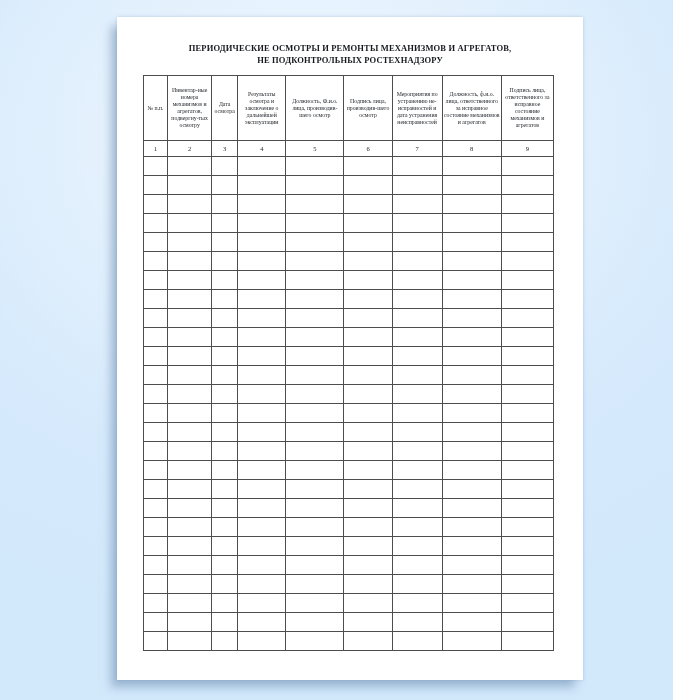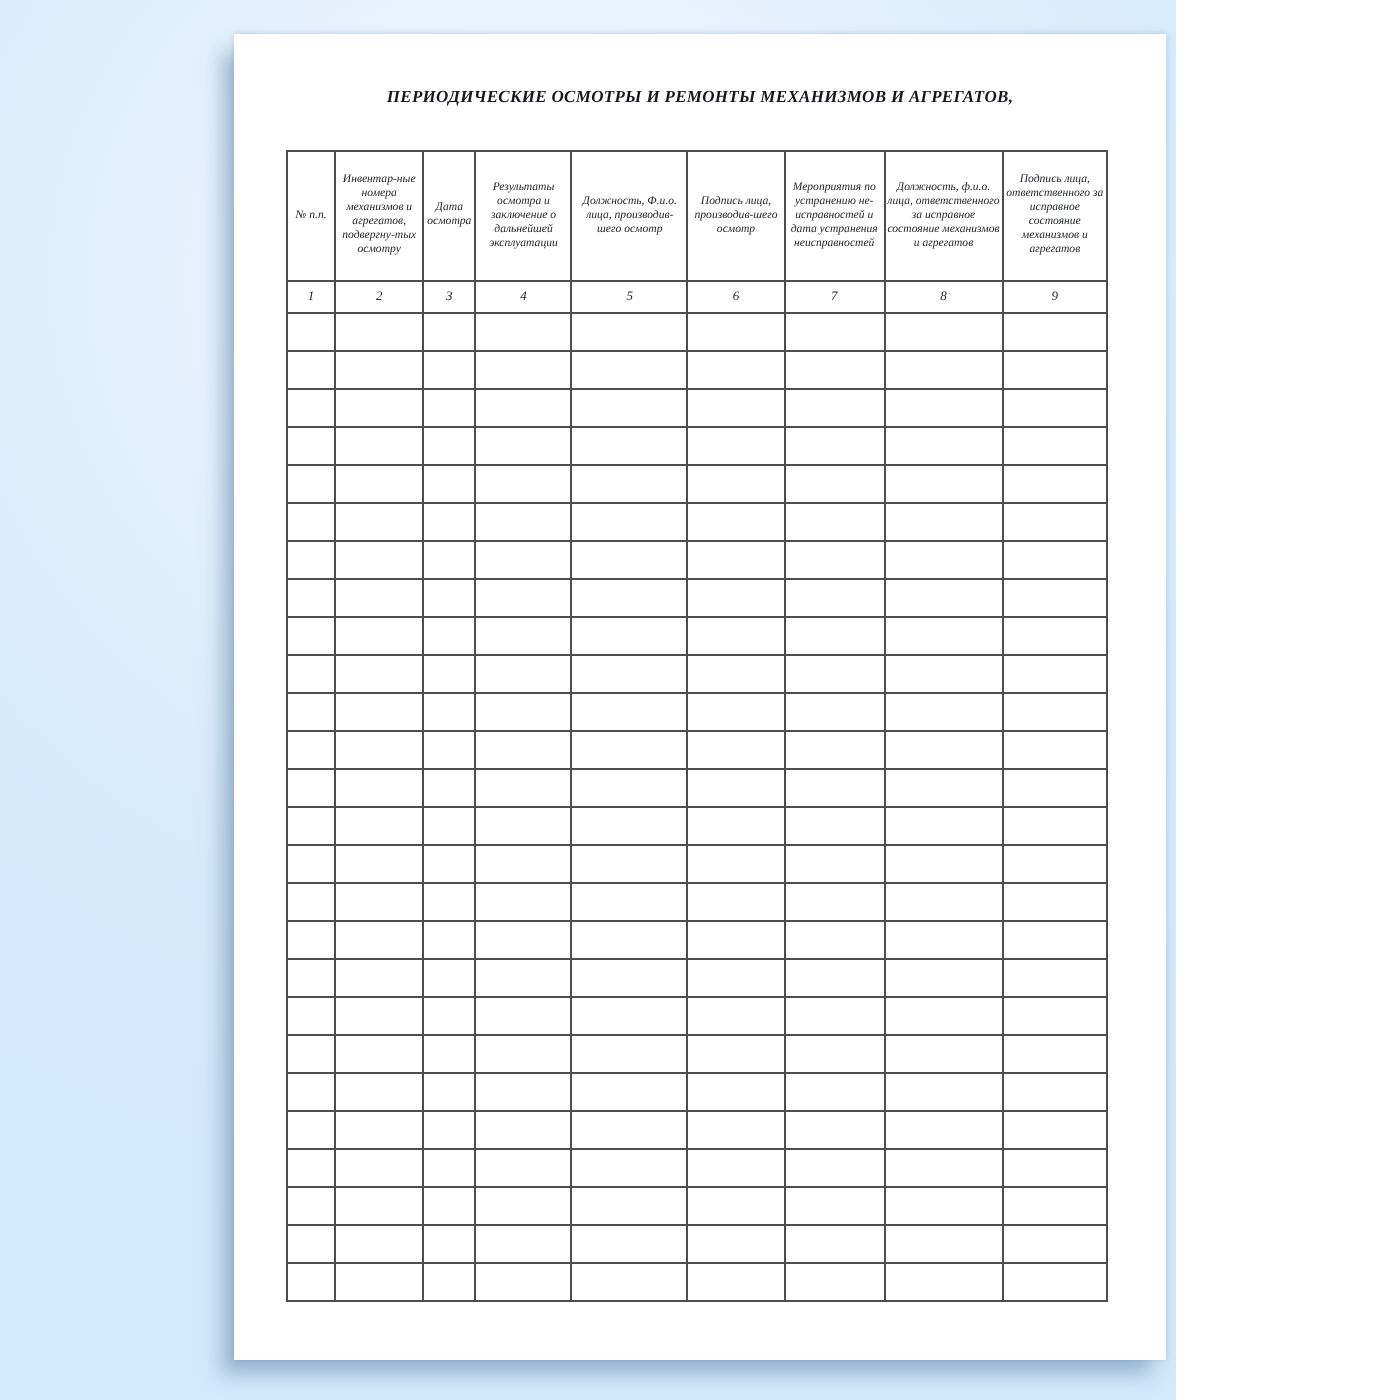--- a/index.html
+++ b/index.html
@@ -5,25 +5,24 @@
   html, body {
     margin: 0;
     padding: 0;
     width: 700px;
     height: 700px;
     overflow: hidden;
     font-family: "Liberation Serif", "DejaVu Serif", serif;
   }
   .backdrop {
     position: relative;
-    width: 588px;
+    width: 673px;
     height: 700px;
     background: radial-gradient(90% 70% at 46% 20%,
                 #f1f8fe 0%, #e4f1fd 35%, #d6eafc 68%, #d2e8fb 100%);
-    font-style: italic;
   }
   .paper {
     position: absolute;
     left: 117px;
     top: 17px;
     width: 466px;
     height: 663px;
     background: #ffffff;
     box-shadow: -7px 8px 9px -1px rgba(108, 140, 176, 0.55),
                 0 0 3px rgba(108, 140, 176, 0.35);
@@ -77,20 +76,21 @@
   }
 </style>
 </head>
 <body>
 
 <div class="backdrop">
   <div class="paper">
 
     <div class="doc-title">
       <div>ПЕРИОДИЧЕСКИЕ ОСМОТРЫ И РЕМОНТЫ МЕХАНИЗМОВ И АГРЕГАТОВ,</div>
+      <div>НЕ ПОДКОНТРОЛЬНЫХ РОСТЕХНАДЗОРУ</div>
     </div>
 
     <table class="journal">
       <colgroup>
         <col style="width:24px">
         <col style="width:44px">
         <col style="width:26px">
         <col style="width:48px">
         <col style="width:58px">
         <col style="width:48px">

